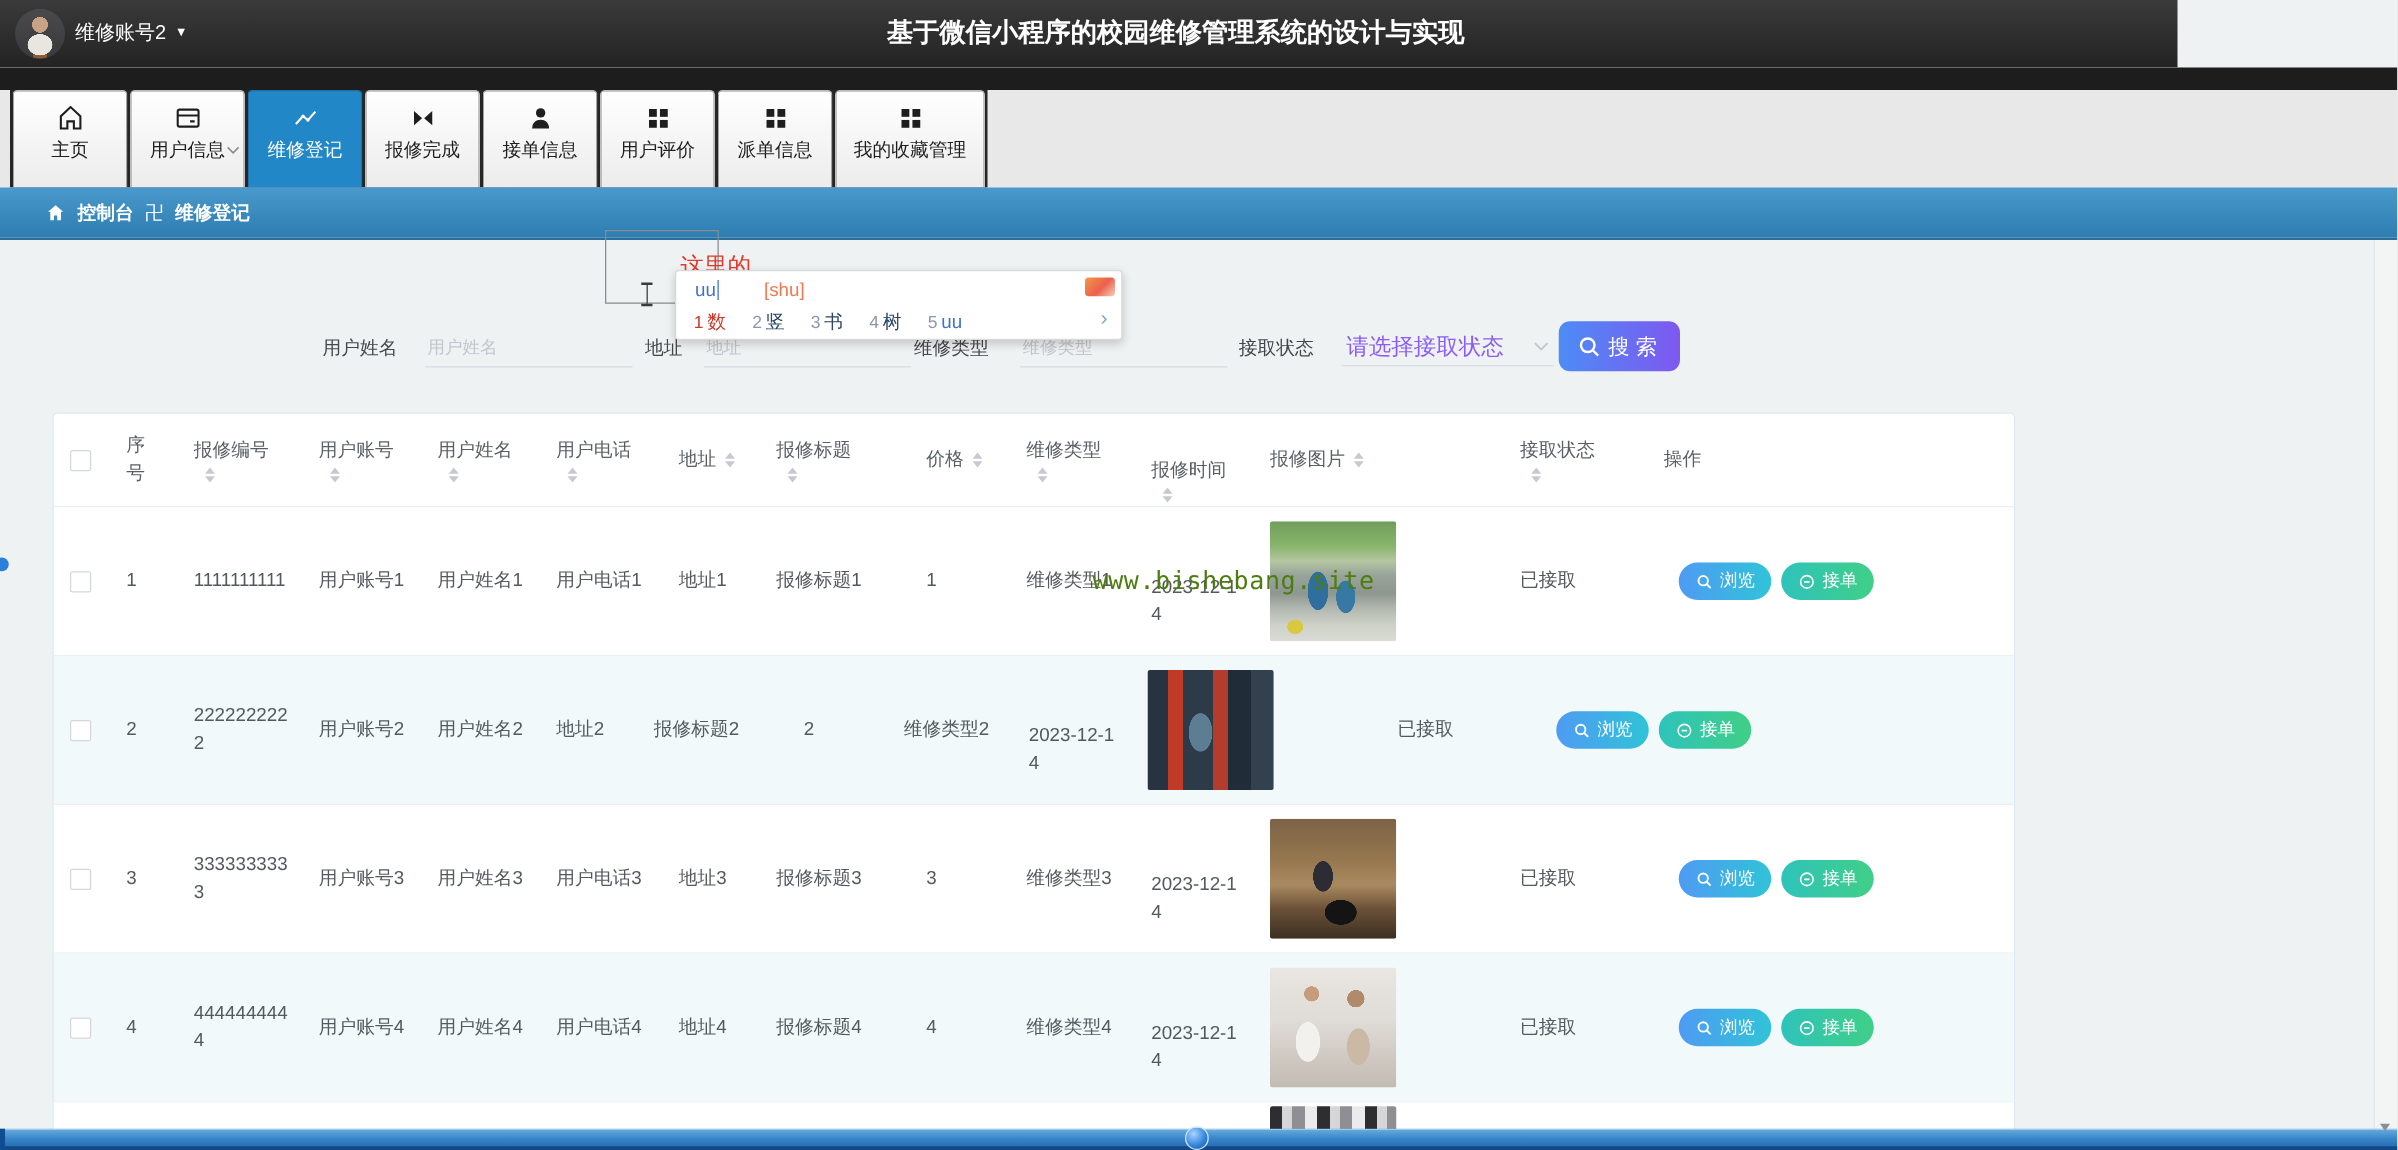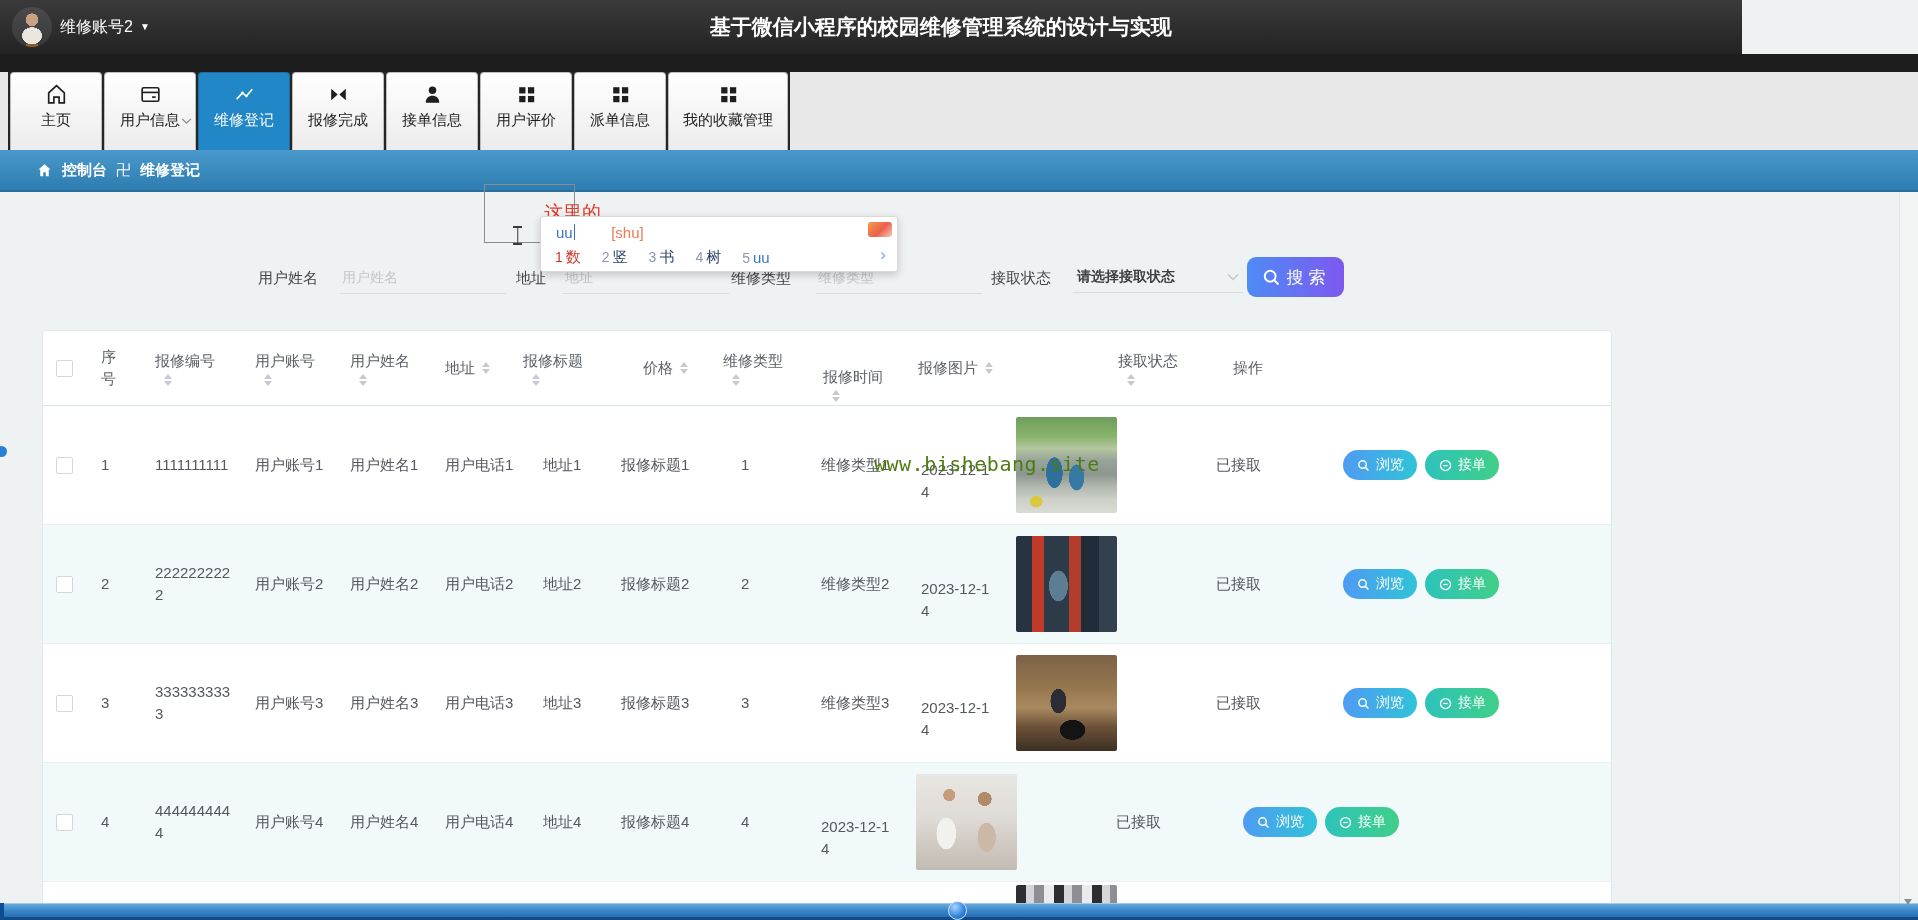--- a/index.html
+++ b/index.html
@@ -57,21 +57,21 @@
   .cand.latin b{color:#3e73c4;}
   .ime-next{position:absolute;right:11px;bottom:8px;color:#7ba4d6;font-size:17px;line-height:1;cursor:pointer;}
 
   
   .f-label{position:absolute;top:269px;font-size:15px;color:#43464c;white-space:nowrap;}
   .f-input{position:absolute;top:261px;height:32px;width:162px;border:none;outline:none;border-bottom:1px solid #d8dce1;
     background:transparent;font-size:14px;color:#333;padding:0 2px;font-family:"Liberation Sans",sans-serif;}
   .f-input::placeholder{color:#c2c6cd;}
   .f-select{position:absolute;left:1073px;top:261px;width:170px;height:32px;border-bottom:1px solid #d8dce1;
     display:flex;align-items:center;justify-content:space-between;padding:0 4px;box-sizing:border-box;cursor:pointer;}
-  .f-select .ph{color:#404040;font-size:14px;font-weight:bold;}
+  .f-select .ph{color:#8b5cf6;font-size:18px;}
   .search-btn{position:absolute;left:1247px;top:257px;width:97px;height:40px;border-radius:9px;border:none;cursor:pointer;
     background:linear-gradient(90deg,#4d8cf5,#7e58f0);display:flex;align-items:center;justify-content:center;gap:5px;
     color:#fff;font-size:17px;letter-spacing:5px;font-family:"Liberation Sans",sans-serif;}
 
   
   .table{left:42px;top:330px;width:1570px;height:590px;background:#fff;border:1px solid #dce9f1;border-radius:4px;
     box-sizing:border-box;overflow:hidden;}
   .t-head{height:74px;display:flex;border-bottom:1px solid #d7e7f0;background:#fff;border-radius:4px 4px 0 0;}
   .t-row{height:118px;display:flex;border-bottom:1px solid #eaeff3;background:#fff;}
   .t-row.alt{background:#f2f9fa;}
@@ -322,20 +322,27 @@
             <i class="s-down"></i>
           </span>
         </div>
       <div class="cell hc wrap c-name">
           <span class="hl">用户姓名</span>
           <span class="sorter">
             <i class="s-up"></i>
             <i class="s-down"></i>
           </span>
         </div>
+      <div class="cell hc wrap c-phone">
+          <span class="hl">用户电话</span>
+          <span class="sorter">
+            <i class="s-up"></i>
+            <i class="s-down"></i>
+          </span>
+        </div>
       <div class="cell hc c-addr">
           <span class="hl">地址</span>
           <span class="sorter">
             <i class="s-up"></i>
             <i class="s-down"></i>
           </span>
         </div>
       <div class="cell hc wrap c-title">
           <span class="hl">报修标题</span>
           <span class="sorter">
@@ -426,21 +433,20 @@
     </div>
 
     <div class="t-row alt">
       <div class="cell c-cb">
           <span class="cb"></span>
         </div>
       <div class="cell c-no">2</div>
       <div class="cell c-rno">2222222222</div>
       <div class="cell c-acct">用户账号2</div>
       <div class="cell c-name">用户姓名2</div>
-      <div class="cell c-phone">用户电话2</div>
       <div class="cell c-addr">地址2</div>
       <div class="cell c-title">报修标题2</div>
       <div class="cell c-price">2</div>
       <div class="cell c-type">维修类型2</div>
       <div class="cell c-time">2023-12-14</div>
       <div class="cell c-img">
           <div class="rimg img2"></div>
         </div>
       <div class="cell c-status">已接取</div>
       <div class="cell c-op">
@@ -514,20 +520,21 @@
           <span class="cb"></span>
         </div>
       <div class="cell c-no">4</div>
       <div class="cell c-rno">4444444444</div>
       <div class="cell c-acct">用户账号4</div>
       <div class="cell c-name">用户姓名4</div>
       <div class="cell c-phone">用户电话4</div>
       <div class="cell c-addr">地址4</div>
       <div class="cell c-title">报修标题4</div>
       <div class="cell c-price">4</div>
+      <div class="cell c-type">维修类型4</div>
       <div class="cell c-time">2023-12-14</div>
       <div class="cell c-img">
           <div class="rimg img4"></div>
         </div>
       <div class="cell c-status">已接取</div>
       <div class="cell c-op">
           <div class="op-wrap">
         <button class="btn btn-browse">
               <span style="display:flex;">
                 <svg viewBox="0 0 24 24" width="15" height="15" fill="none" stroke="#fff" stroke-width="2.4">

